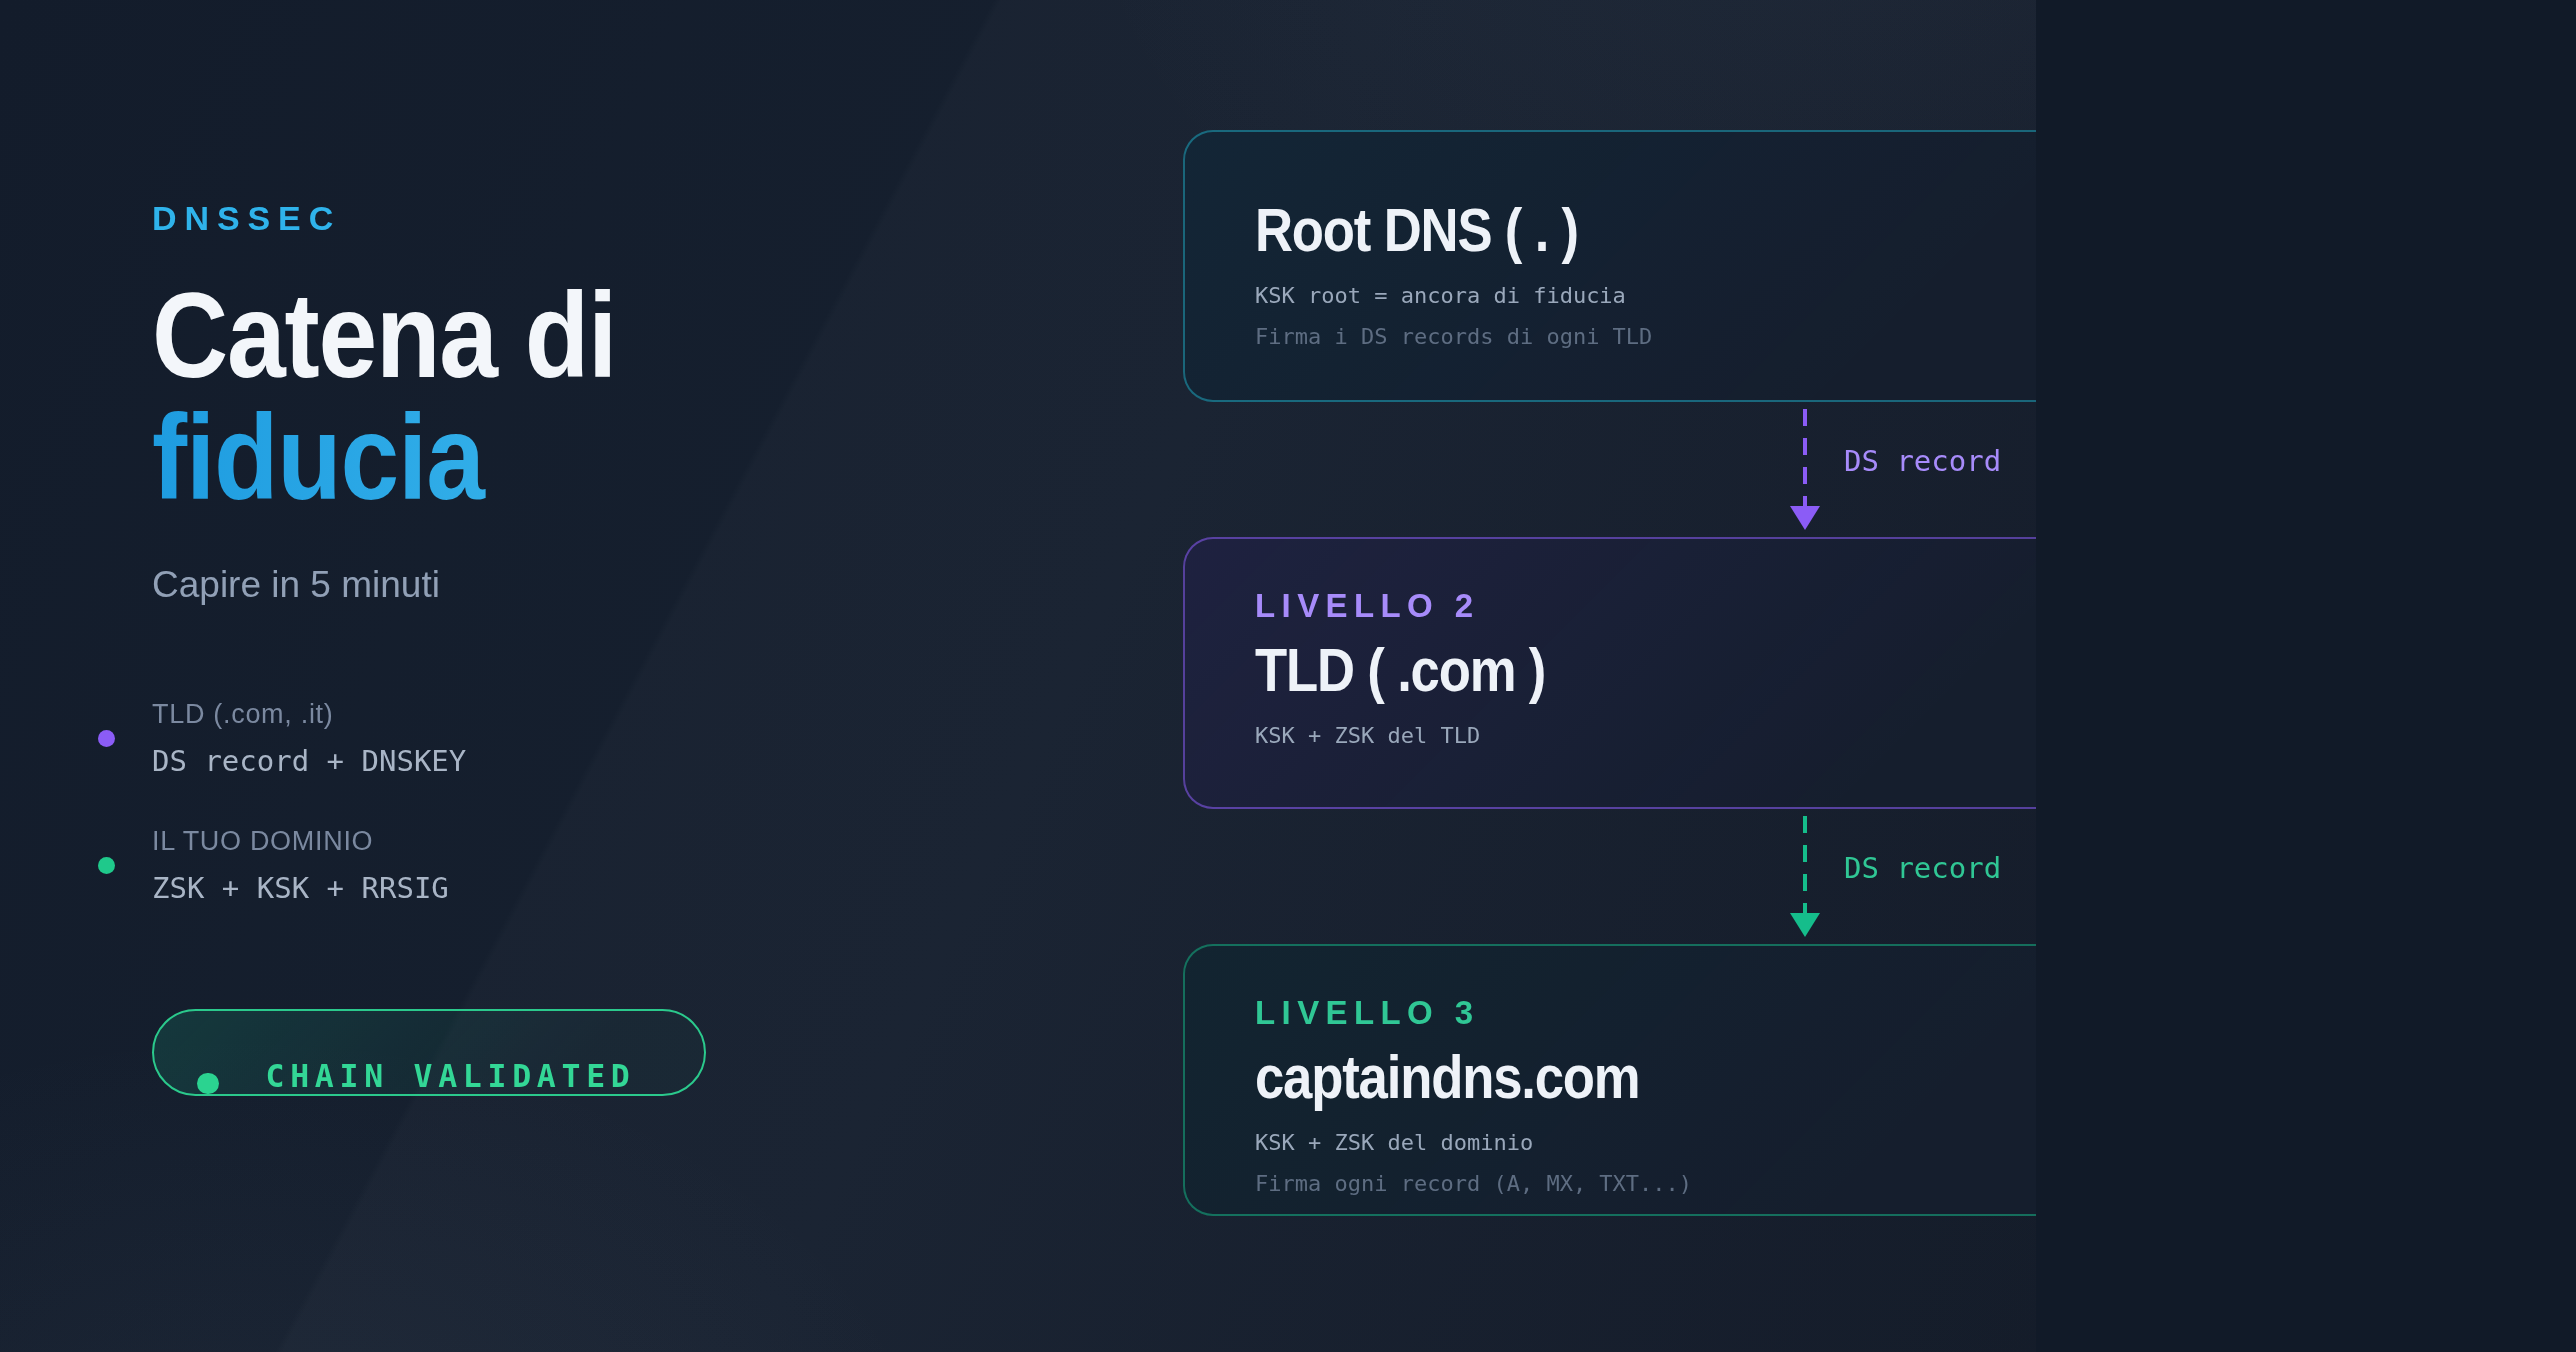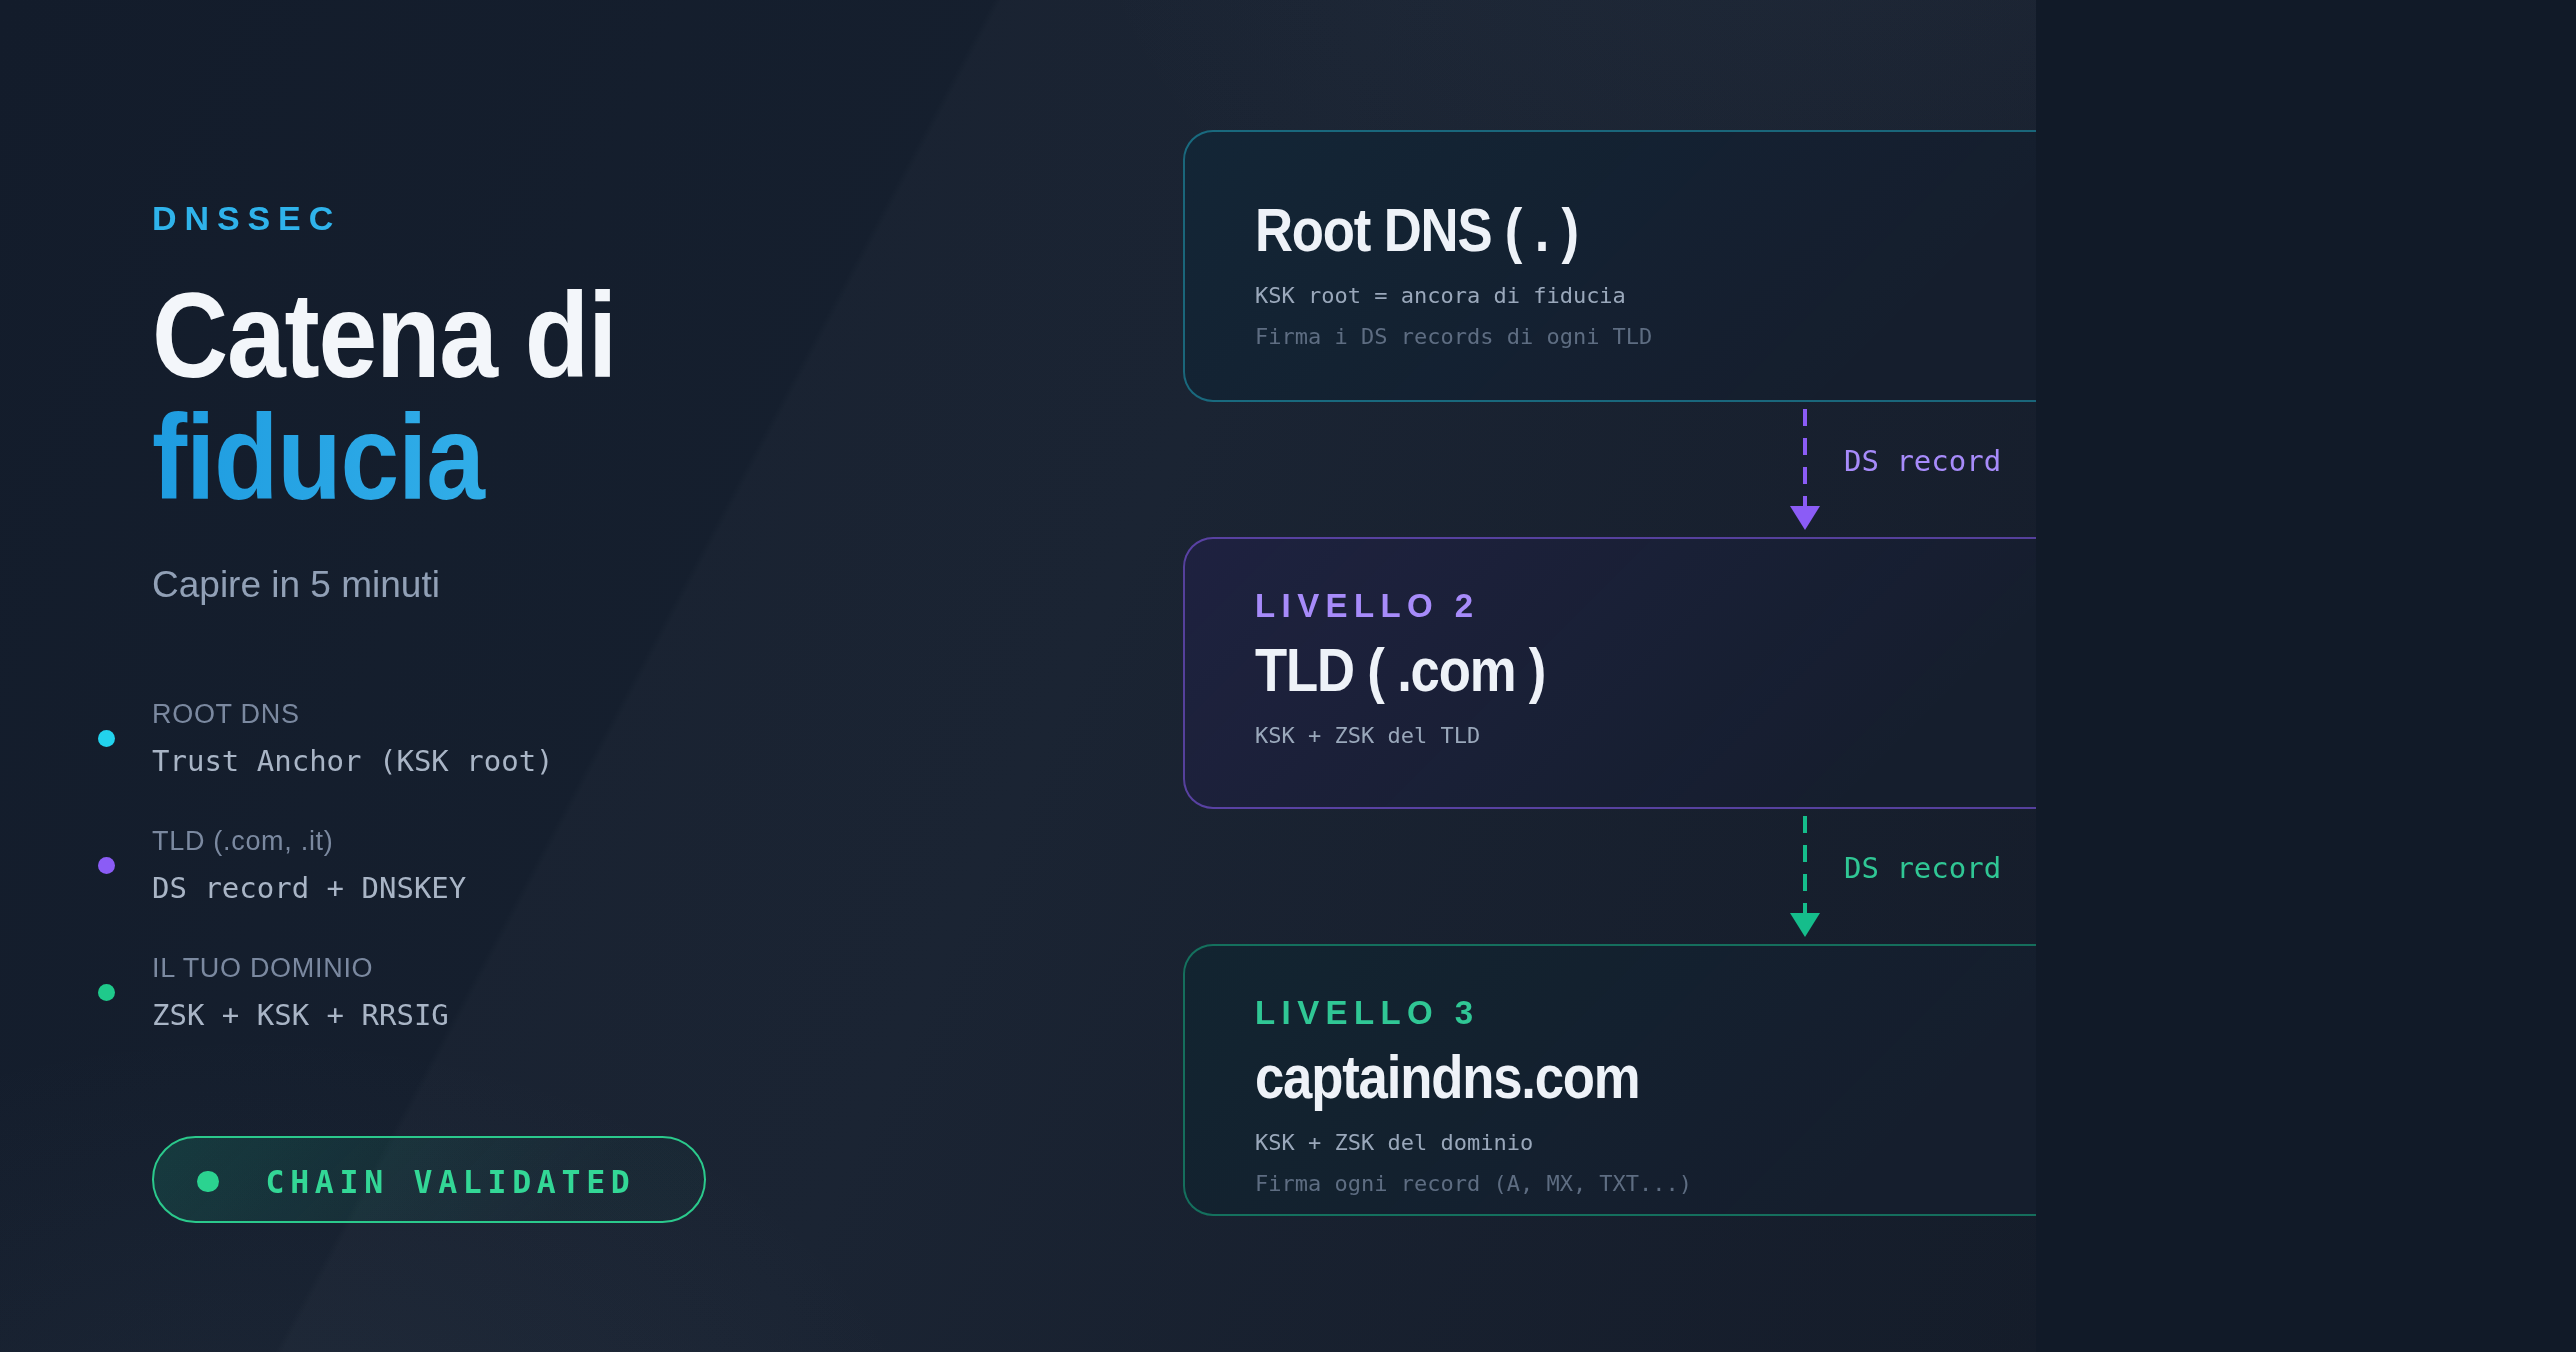--- a/index.html
+++ b/index.html
@@ -48,21 +48,21 @@
   .dot-cyan{ background:#22d3ee; }
   .dot-violet{ background:#8b5cf6; }
   .dot-green{ background:#1fc98b; }
   .legend-label{ font-size:27px; font-weight:500; letter-spacing:0.7px; color:#7b89a0; line-height:33px; }
   .legend-detail{
     margin-top:13px; font-family:"DejaVu Sans Mono","Liberation Mono",monospace;
     font-size:29px; color:#a9b5c6; line-height:34px;
   }
 
   .badge{
-    display:inline-flex; align-items:center; margin:104px 0 0 54px;
+    display:inline-flex; align-items:flex-end; margin:104px 0 0 54px;
     height:87px; border-radius:44px; border:2.1px solid #2bc98c;
     padding:4px 69px 0 43px;
     background:linear-gradient(135deg, rgba(21,189,139,0.17), rgba(21,189,139,0.03) 75%);
   }
   .badge-dot{ width:21.5px; height:21.5px; border-radius:50%; background:#2bd390; margin-right:47px; }
   .badge-label{
     font-family:"DejaVu Sans Mono","Liberation Mono",monospace;
     font-weight:700; font-size:31.5px; letter-spacing:5.7px; color:#33d796;
   }
 
@@ -129,27 +129,20 @@
 
   <section class="hero">
     <div class="kicker">DNSSEC</div>
     <h1 class="title">
       <span class="t1">Catena di</span>
       <span class="t2">fiducia</span>
     </h1>
     <div class="subtitle">Capire in 5 minuti</div>
 
     <ul class="legend">
-      <li class="legend-item">
-        <span class="dot dot-cyan"></span>
-        <div class="legend-text">
-          <div class="legend-label">ROOT DNS</div>
-          <div class="legend-detail">Trust Anchor (KSK root)</div>
-        </div>
-      </li>
       <li class="legend-item">
         <span class="dot dot-violet"></span>
         <div class="legend-text">
           <div class="legend-label">TLD (.com, .it)</div>
           <div class="legend-detail">DS record + DNSKEY</div>
         </div>
       </li>
       <li class="legend-item">
         <span class="dot dot-green"></span>
         <div class="legend-text">

